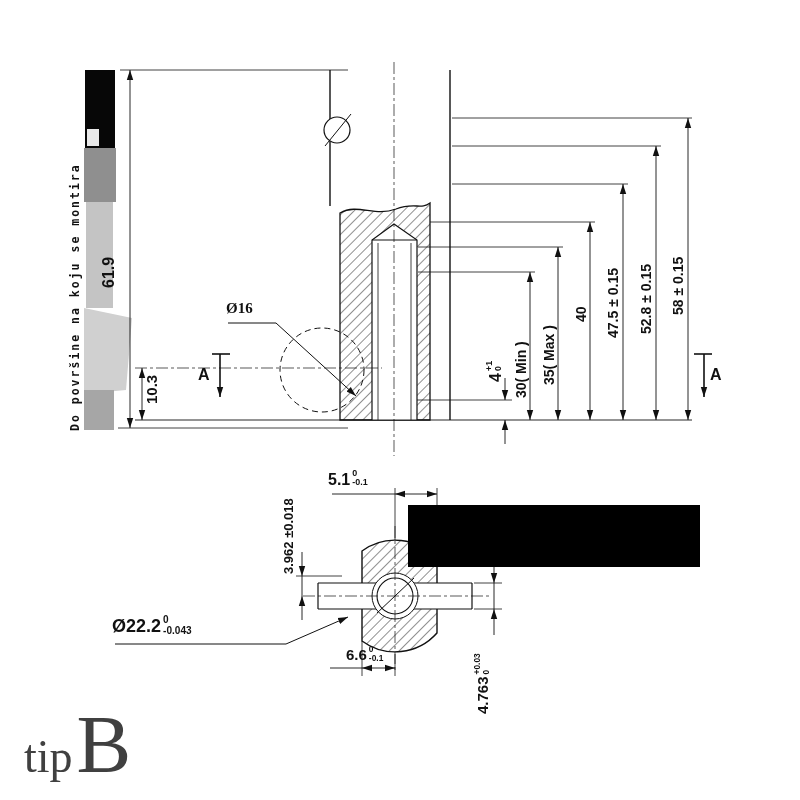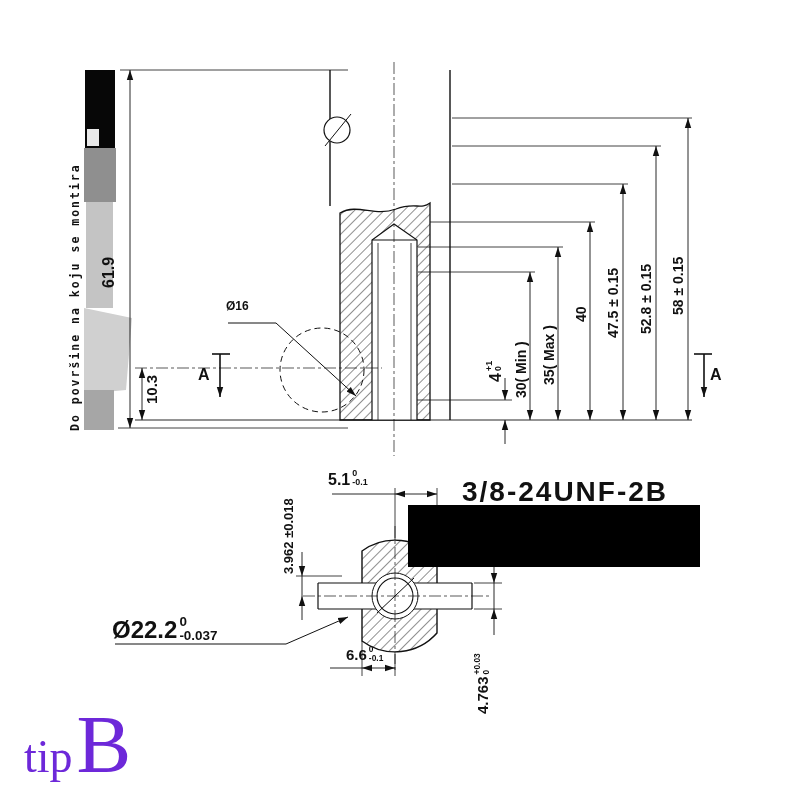--- a/index.html
+++ b/index.html
@@ -6,21 +6,21 @@
   #canvas{position:relative;width:800px;height:800px;background:#fff;overflow:hidden;
           font-family:"Liberation Sans",sans-serif;color:#111;}
   svg{position:absolute;left:0;top:0;}
   .lbl{position:absolute;font-weight:bold;white-space:nowrap;color:#111;line-height:1.1;}
   .v{transform-origin:0 0;transform:rotate(-90deg);}
   .dim{display:inline-flex;align-items:center;white-space:nowrap;}
   .tol{display:inline-flex;flex-direction:column;line-height:1.05;font-size:0.56em;
        margin-left:2px;transform:translateY(-1px);font-weight:bold;}
   .note{font-family:"DejaVu Sans Mono",monospace;font-weight:bold;font-size:11.5px;letter-spacing:2px;}
   .tip{position:absolute;left:24px;top:698px;display:flex;align-items:baseline;
-       color:#6d28d9;font-family:"Liberation Serif",serif;justify-content:center;}
+       color:#404040;font-family:"Liberation Serif",serif;justify-content:center;}
   .tip-small{font-size:46px;}
   .tip-big{font-size:82px;margin-left:4px;}
   .thread{font-size:28px;letter-spacing:2px;font-weight:bold;}
 </style>
 </head>
 <body>
 
 <div id="canvas">
 
   <svg width="800" height="800" viewBox="0 0 800 800">
@@ -157,45 +157,44 @@
   <div class="lbl v" style="left:486px;top:382px;font-size:16px;">
     <span class="dim">
       <span>4</span>
       <span class="tol">
         <span>+1</span>
         <span>0</span>
       </span>
     </span>
   </div>
 
-  <div class="lbl" style="left:226px;top:300px;font-size:12px;">Ø16</div>
+  <div class="lbl" style="left:226px;top:300px;font-size:15px;font-family:Liberation Serif, serif;">Ø16</div>
 
   <div class="lbl" style="left:198px;top:366px;font-size:16px;">A</div>
   <div class="lbl" style="left:710px;top:366px;font-size:16px;">A</div>
 
   <div class="lbl v" style="left:282px;top:574px;font-size:13px;">3.962 ±0.018</div>
 
   <div class="lbl" style="left:328px;top:470px;font-size:16px;">
     <span class="dim">
       <span>5.1</span>
       <span class="tol">
         <span>0</span>
         <span>-0.1</span>
       </span>
     </span>
   </div>
 
-  <div class="lbl thread" style="left:462px;top:477px;">3/8-24UNF-2B</div>
-
-  <div class="lbl" style="left:112px;top:616px;font-size:24px;">
+
+  <div class="lbl" style="left:112px;top:616px;font-size:18px;">
     <span class="dim">
       <span>Ø22.2</span>
       <span class="tol">
         <span>0</span>
-        <span>-0.037</span>
+        <span>-0.043</span>
       </span>
     </span>
   </div>
 
   <div class="lbl" style="left:346px;top:646px;font-size:15px;">
     <span class="dim">
       <span>6.6</span>
       <span class="tol">
         <span>0</span>
         <span>-0.1</span>

